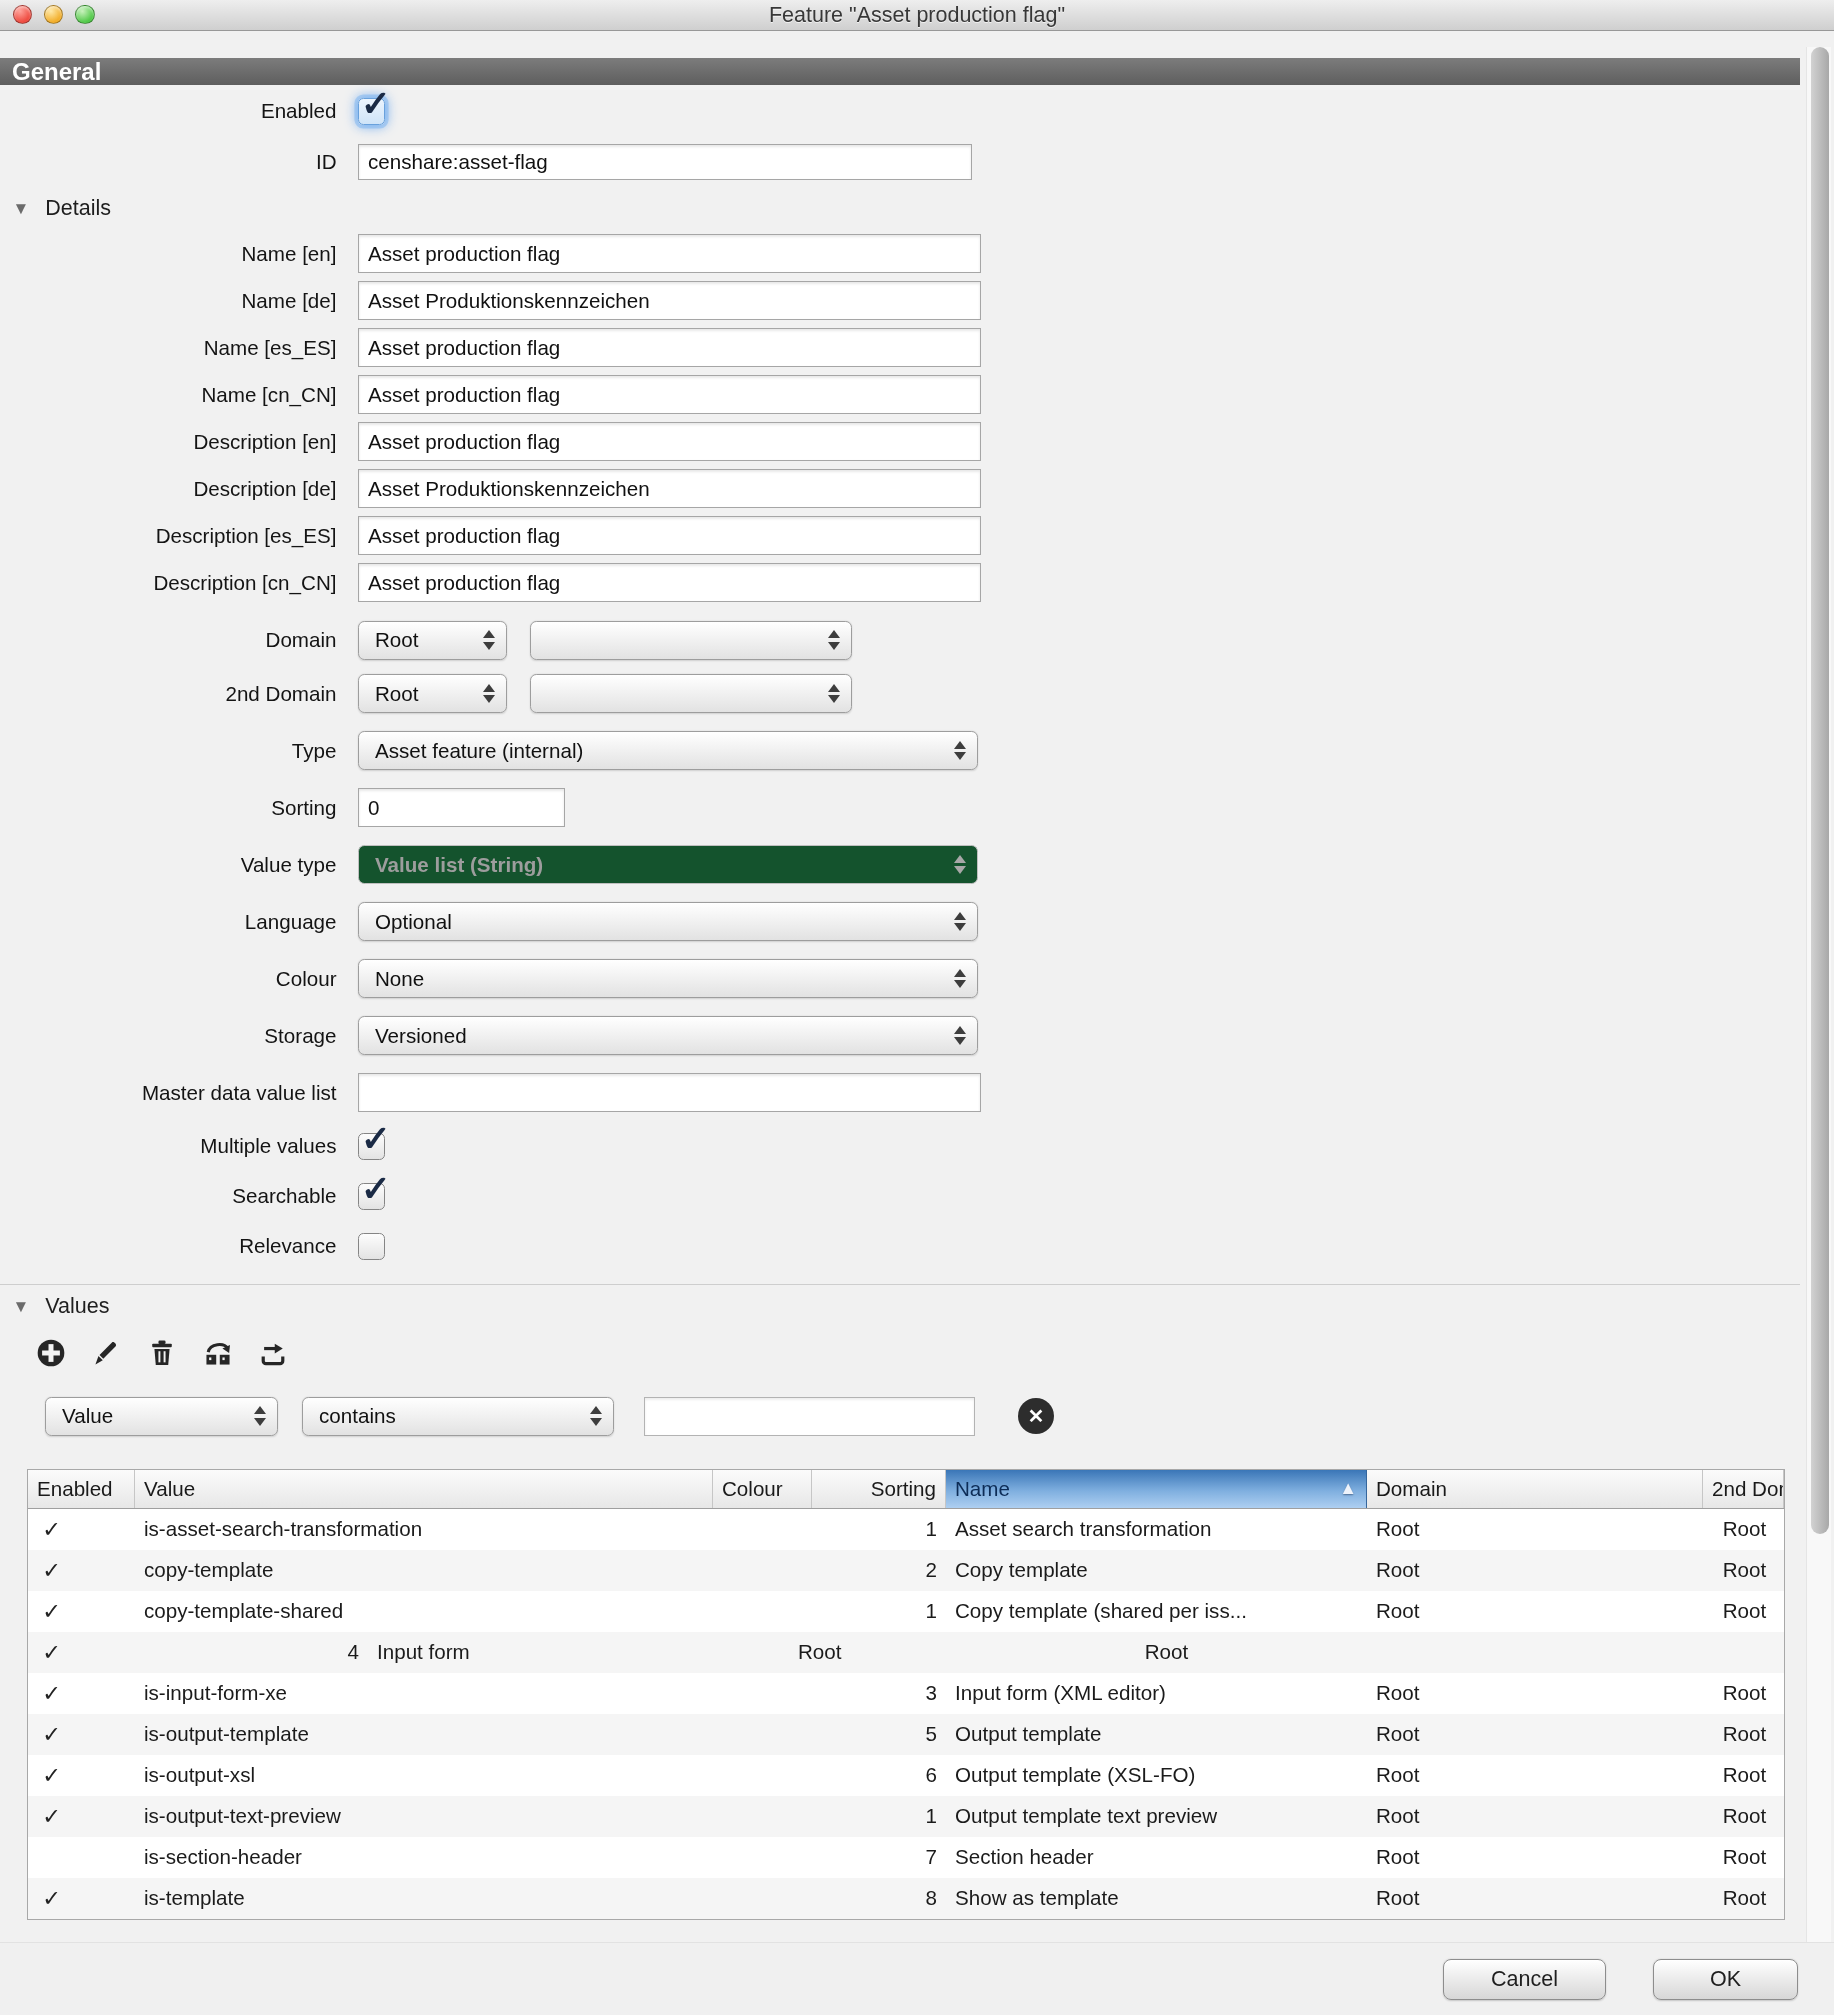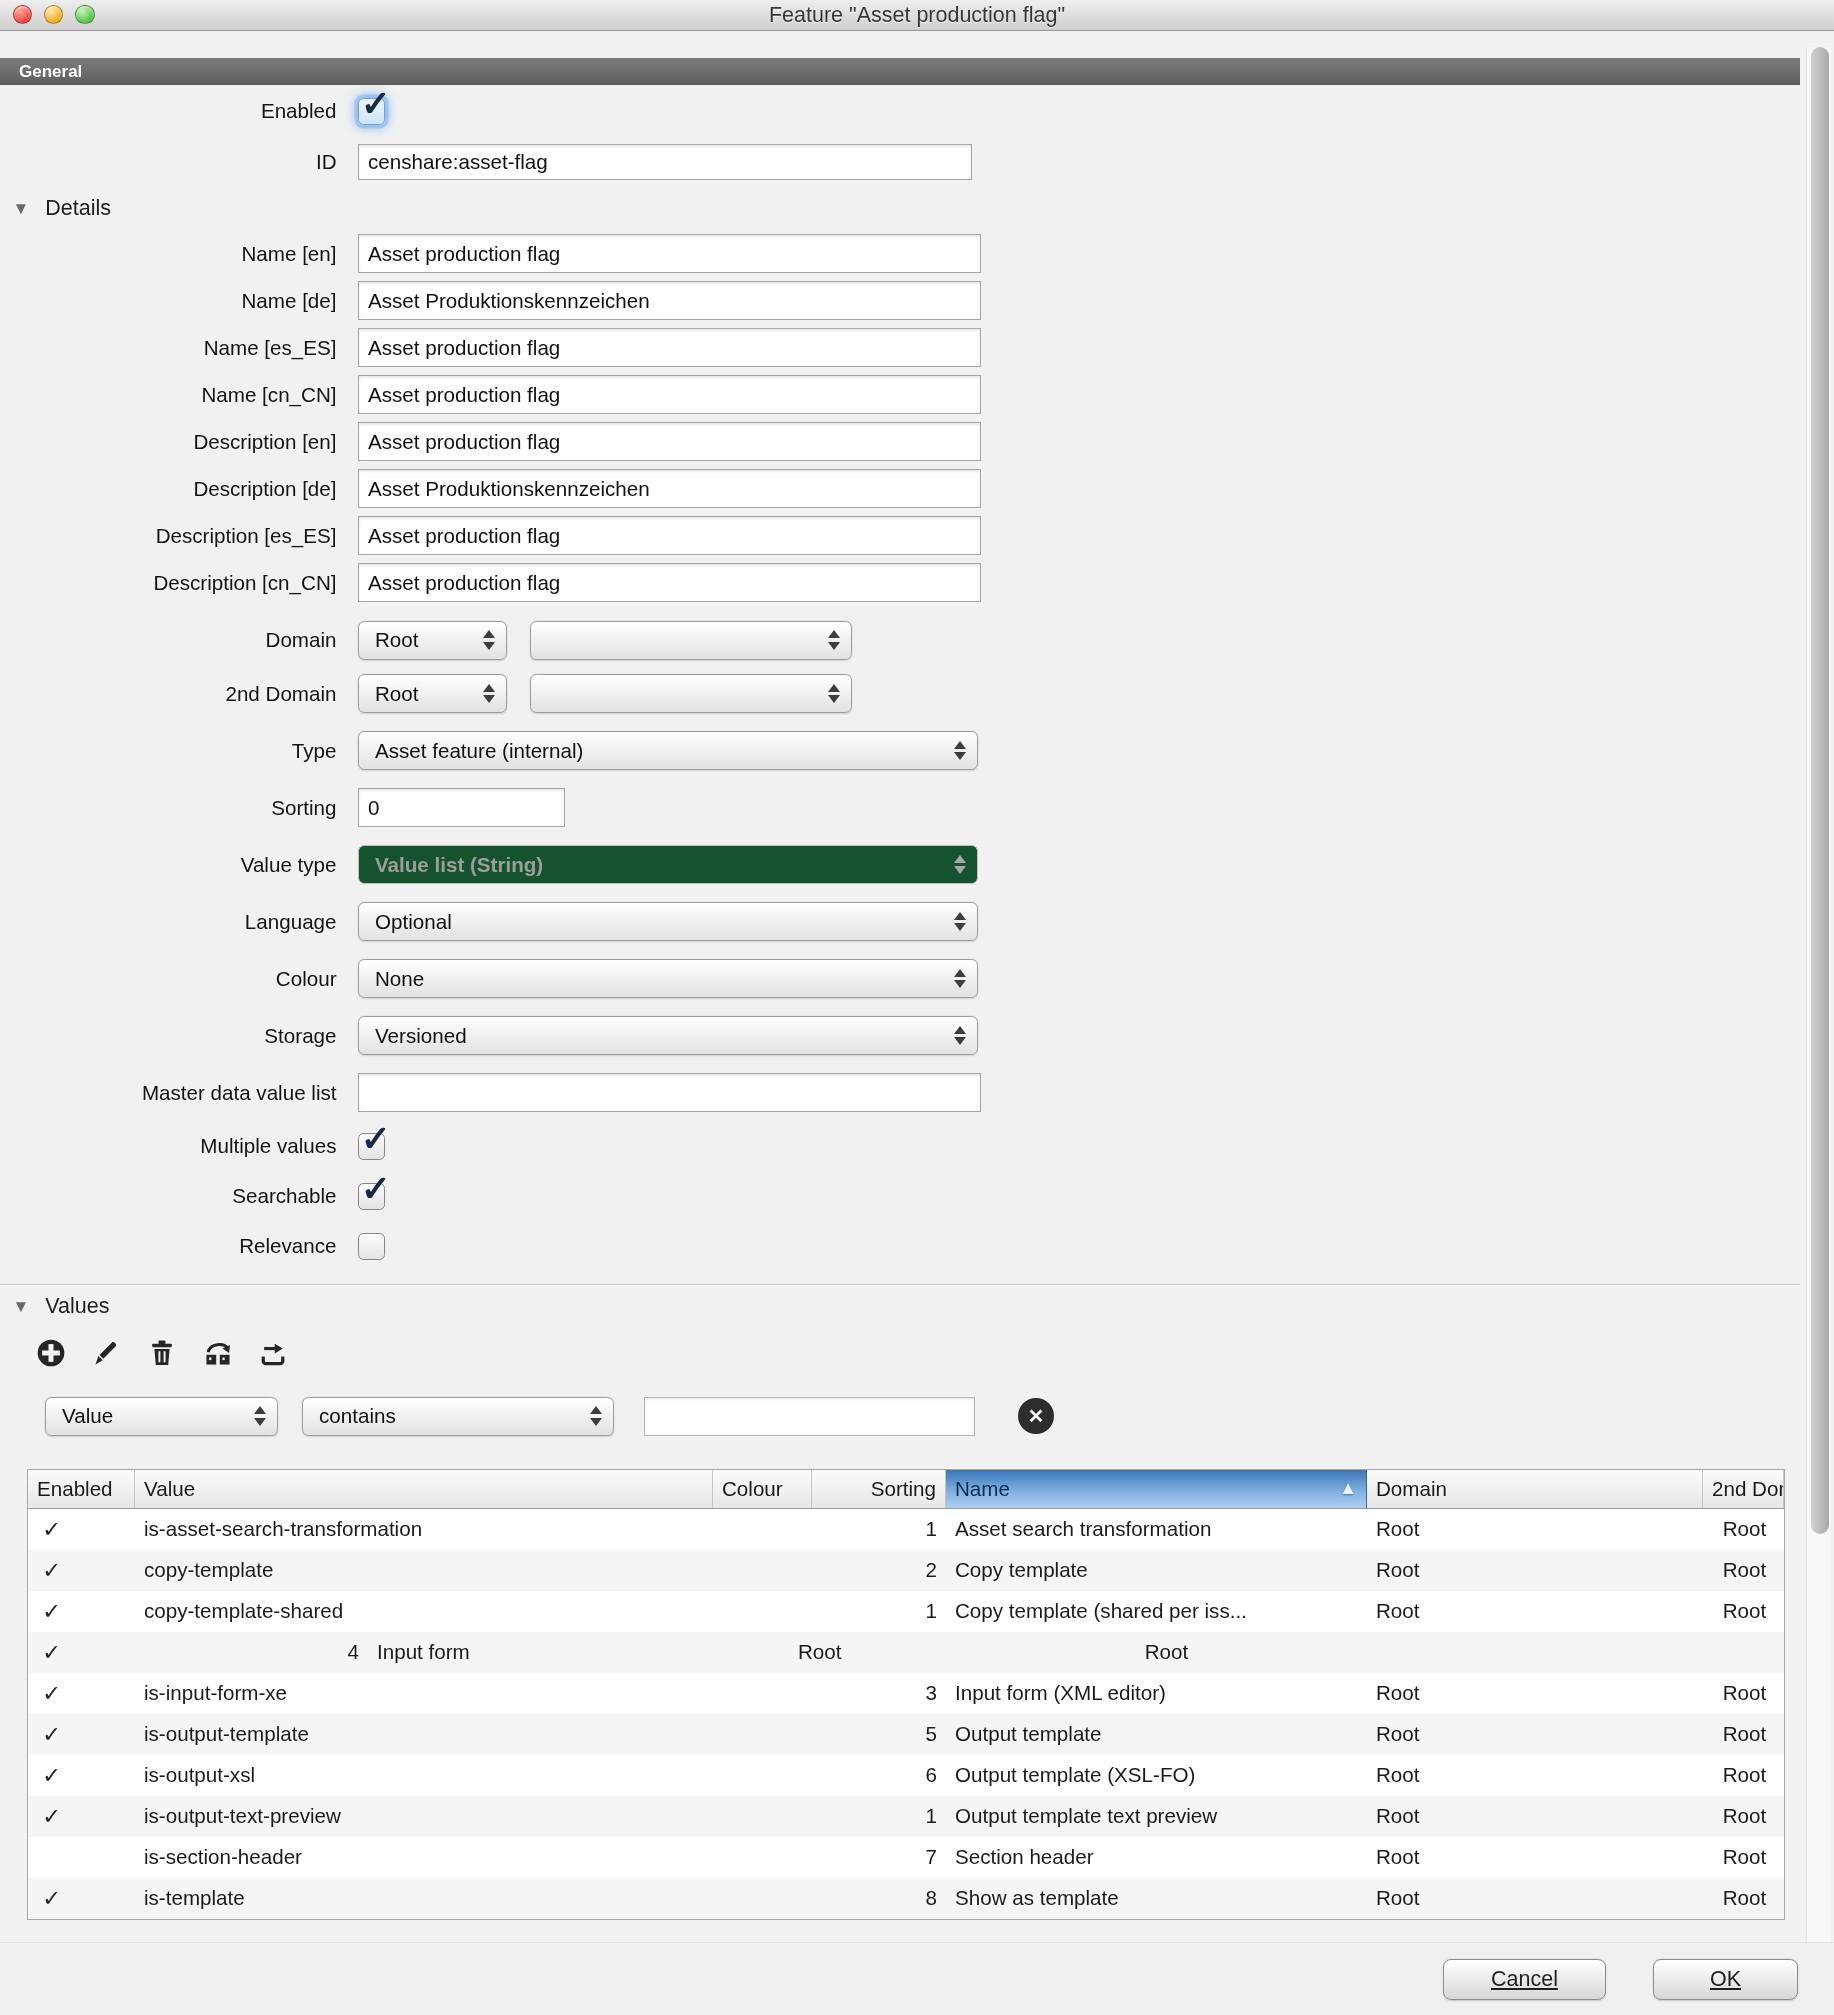--- a/index.html
+++ b/index.html
@@ -20,22 +20,22 @@
   .light.yellow{background:radial-gradient(circle at 35% 30%, #ffe9a8, #f2ae2a 68%);}
   .light.green{background:radial-gradient(circle at 35% 30%, #c9f2bd, #51c948 68%);}
   .title{flex:1;text-align:center;font-size:21.5px;color:#373737;
     text-shadow:0 0.9px 0 rgba(255,255,255,.65);}
 
   .topstrip{height:27px;background:#f1f1f1;}
 
   .content{margin-right:34px;}
 
   .general-bar{height:27px;background:linear-gradient(#7c7c7c,#5e5e5e);
-    color:#ffffff;font-weight:bold;font-size:17px;display:flex;align-items:center;
-    padding-left:19px;}
+    color:#ffffff;font-weight:bold;font-size:24px;display:flex;align-items:center;
+    padding-left:12px;}
 
   
   .row{display:flex;align-items:center;}
   .lbl{width:358px;flex:none;text-align:right;padding-right:21.5px;font-size:20.6px;color:#141414;}
   .enabled-row{height:52px;}
   .id-row{height:50px;}
 
   .tfield{width:623px;height:39px;border:1.8px solid #a6a6a6;background:#ffffff;
     font:20.6px "Liberation Sans",sans-serif;color:#111;padding:0 9px;
     box-shadow:inset 0 1.8px 2.7px rgba(0,0,0,.10);}
@@ -125,21 +125,21 @@
   .v-thumb{position:absolute;top:0;left:3.6px;width:18px;height:1487px;border-radius:9px;
     background:linear-gradient(90deg,#d2d2d2,#a8a8a8);}
 
   
   .footer{position:absolute;left:0;top:1942px;width:1834px;height:74px;background:#f0f0f0;
     border-top:0.9px solid #e2e2e2;display:flex;align-items:center;justify-content:flex-end;
     gap:47px;padding-right:36px;}
   .btn{height:41px;border-radius:8px;border:0.9px solid #8d8d8d;
     background:linear-gradient(#ffffff,#d7d7d7);font:21.5px "Liberation Sans",sans-serif;
     color:#1f1f1f;padding:0 47px;cursor:pointer;
-    box-shadow:inset 0 0.9px 0 rgba(255,255,255,.85), 0 0.9px 1.8px rgba(0,0,0,.18);text-decoration:underline;}
+    box-shadow:inset 0 0.9px 0 rgba(255,255,255,.85), 0 0.9px 1.8px rgba(0,0,0,.18);}
   .btn.ok{padding:0 56px;}
 
   svg{display:block;}
 </style>
 </head>
 <body>
 
 <div class="titlebar">
   <div class="lights">
     <div class="light red"></div>

